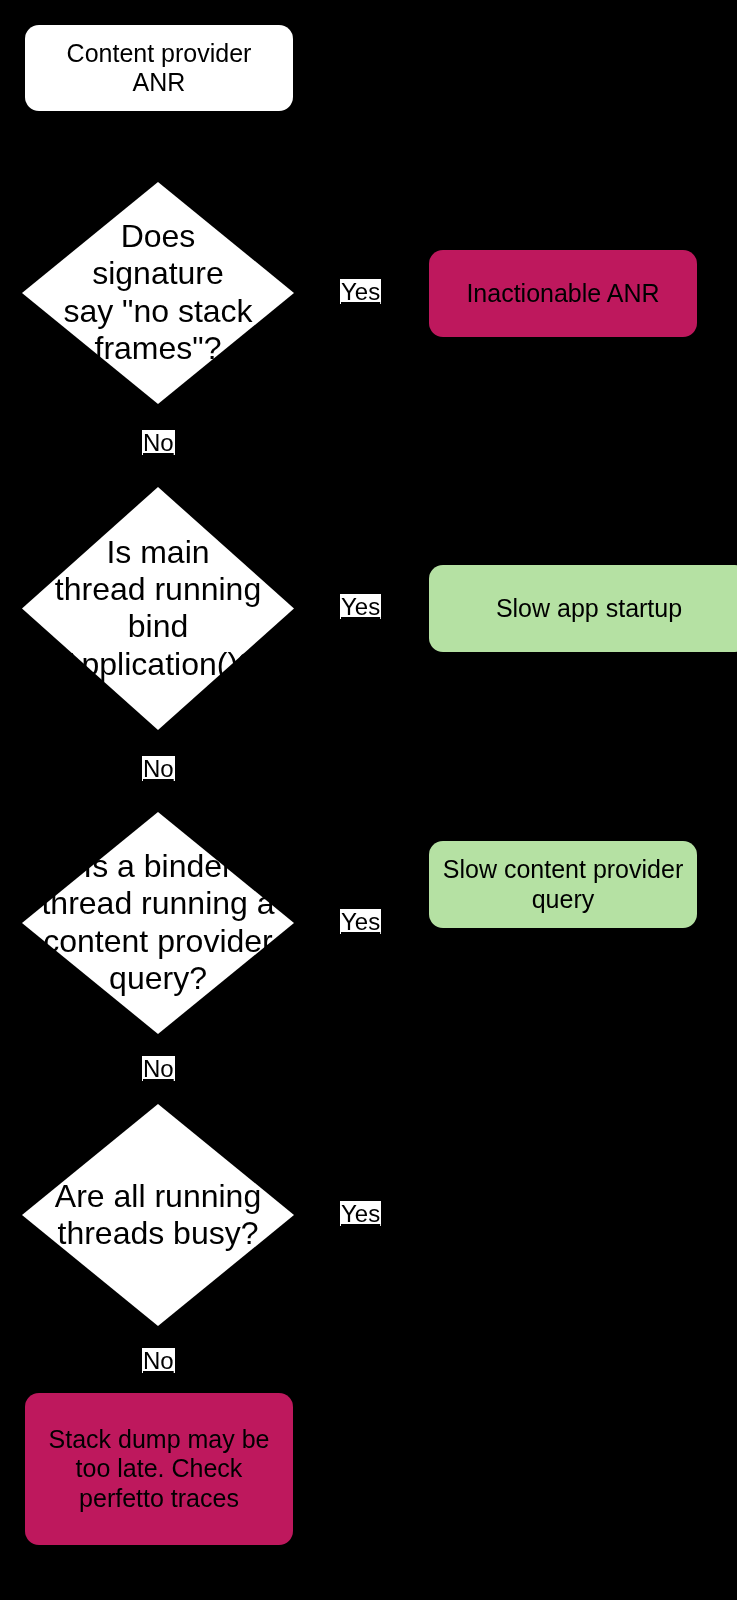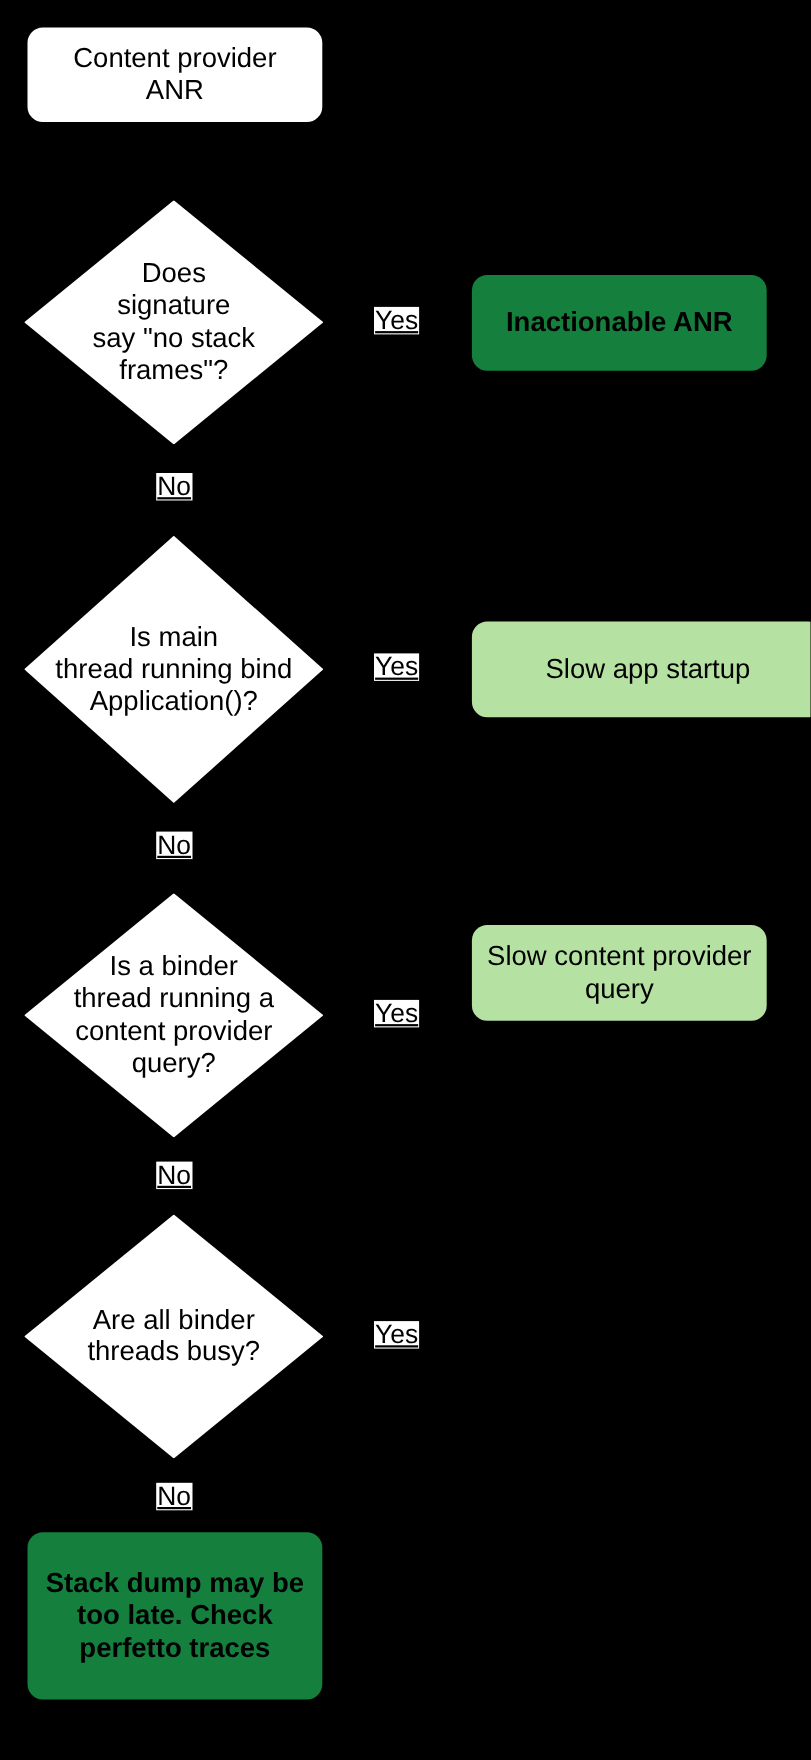--- a/index.html
+++ b/index.html
@@ -33,21 +33,21 @@
 
   
   .box {
     border-radius: 14px;
   }
   .box .txt {
     white-space: pre-line;
     padding: 0 4px;
   }
   .box-white { background: #ffffff; }
-  .box-pink  { background: #15803d; font-weight: bold; }
+  .box-pink  { background: #be185d; }
   .box-green { background: #b5e1a3; }
 
   
   .diamond-wrap {
     position: absolute;
   }
   .diamond-shape {
     position: absolute;
     inset: 0;
     background: #ffffff;
@@ -72,21 +72,21 @@
     color: #000000;
     line-height: 1.05;
     padding: 0 1px;
     white-space: nowrap;
     text-decoration: underline;
   }
 
   
   .fs-start  { font-size: 25px; }
   .fs-result { font-size: 25px; }
-  .fs-dia    { font-size: 25px; }
+  .fs-dia    { font-size: 32px; }
   .fs-edge   { font-size: 24px; }
 </style>
 </head>
 <body>
 
 <div id="canvas">
 
   <div class="node box box-white fs-start" style="left:25px; top:25px; width:268px; height:86px;">
     <span class="txt">Content provider
 ANR</span>
@@ -135,21 +135,21 @@
 
   <div class="node box box-green fs-result" style="left:429px; top:841px; width:268px; height:87px;">
     <span class="txt" style="width:290px;">Slow content provider
 query</span>
   </div>
 
   <div class="edge-label fs-edge" style="left:142px; top:1056px;">No</div>
 
   <div class="diamond-wrap" style="left:22px; top:1104px; width:272px; height:222px;">
     <div class="diamond-shape"></div>
-    <div class="diamond-label fs-dia" style="width:250px;">Are all binder
+    <div class="diamond-label fs-dia" style="width:250px;">Are all running
 threads busy?</div>
   </div>
 
   <div class="edge-label fs-edge" style="left:340px; top:1201px;">Yes</div>
 
 
   <div class="edge-label fs-edge" style="left:142px; top:1348px;">No</div>
 
   <div class="node box box-pink fs-result" style="left:25px; top:1393px; width:268px; height:152px;">
     <span class="txt">Stack dump may be

